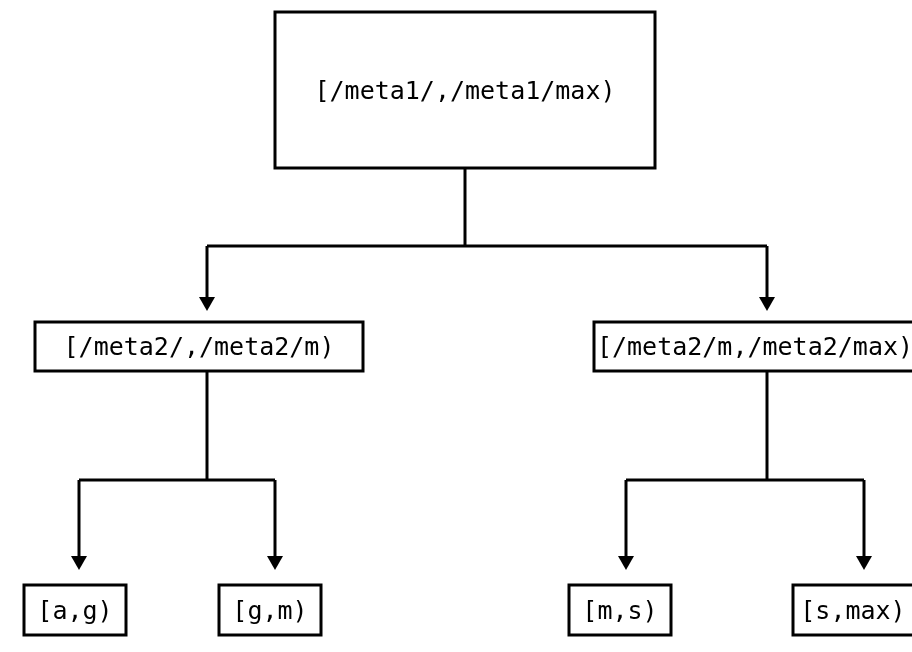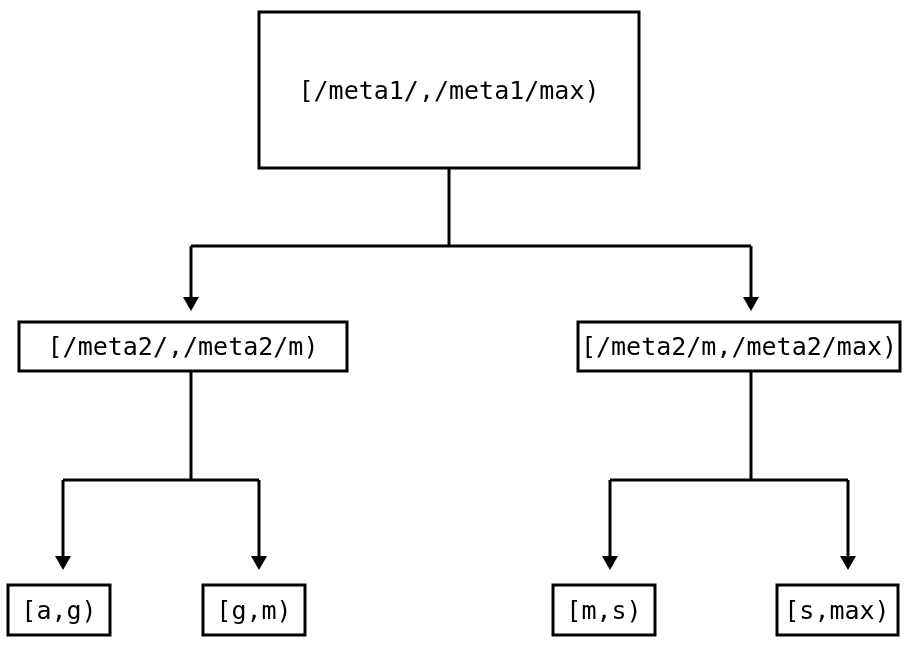--- a/index.html
+++ b/index.html
@@ -11,20 +11,21 @@
     width: 912px;
     height: 652px;
     overflow: hidden;
     font-family: "DejaVu Sans Mono", "Liberation Mono", monospace;
   }
   #diagram-canvas {
     position: relative;
     width: 752px;
     height: 652px;
     background: #ffffff;
+    margin-left: 16px;
   }
   svg.tree-svg {
     position: absolute;
     top: 0;
     left: 0;
     width: 912px;
     height: 652px;
     display: block;
   }
   .node-rect {

